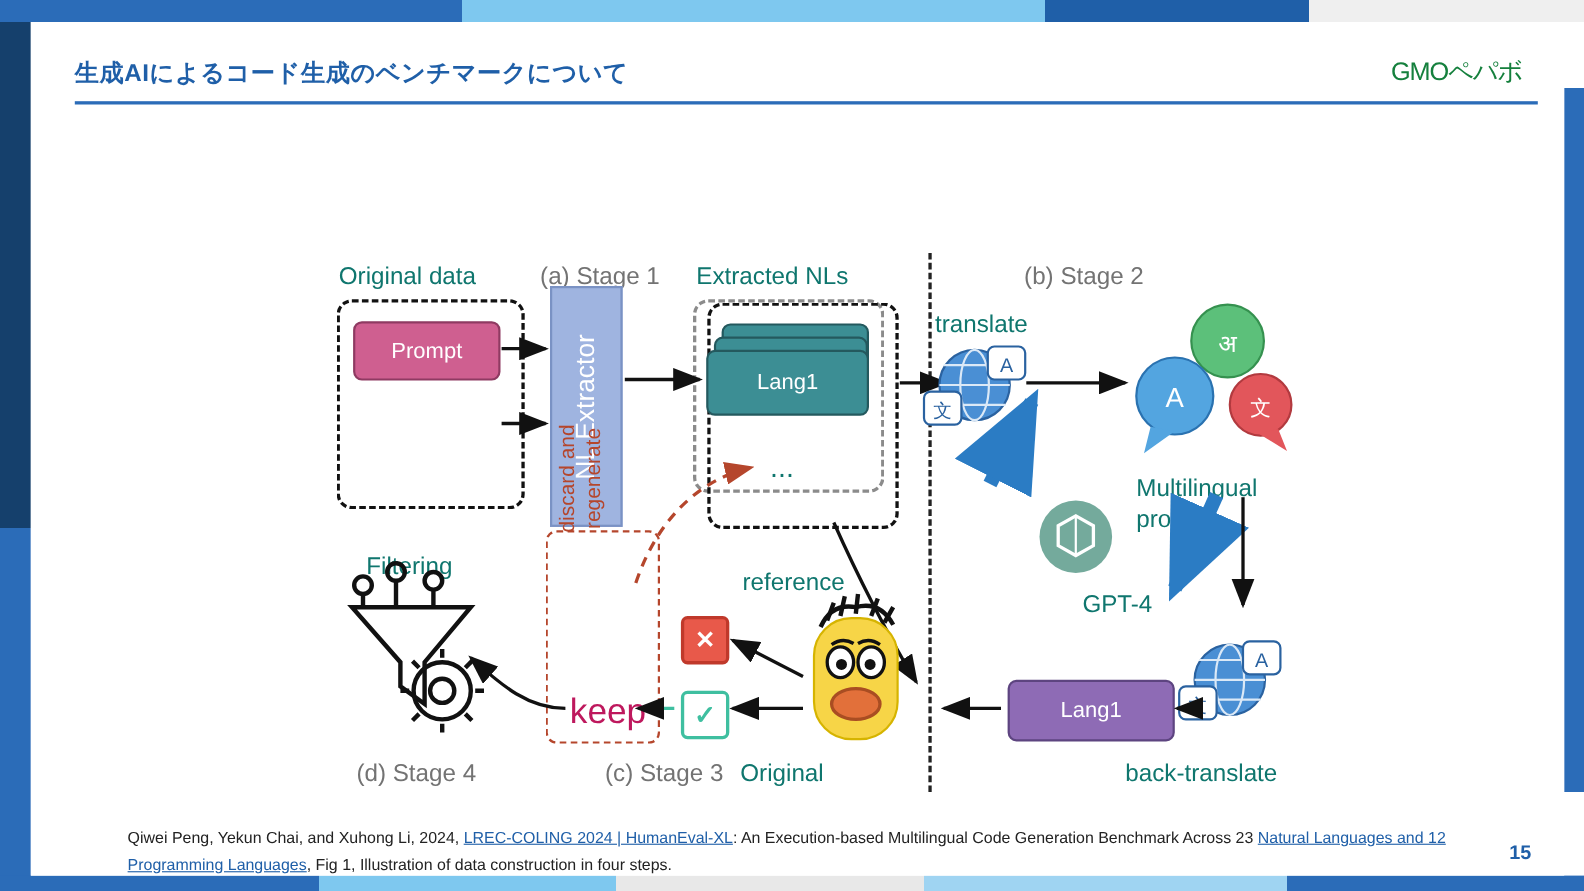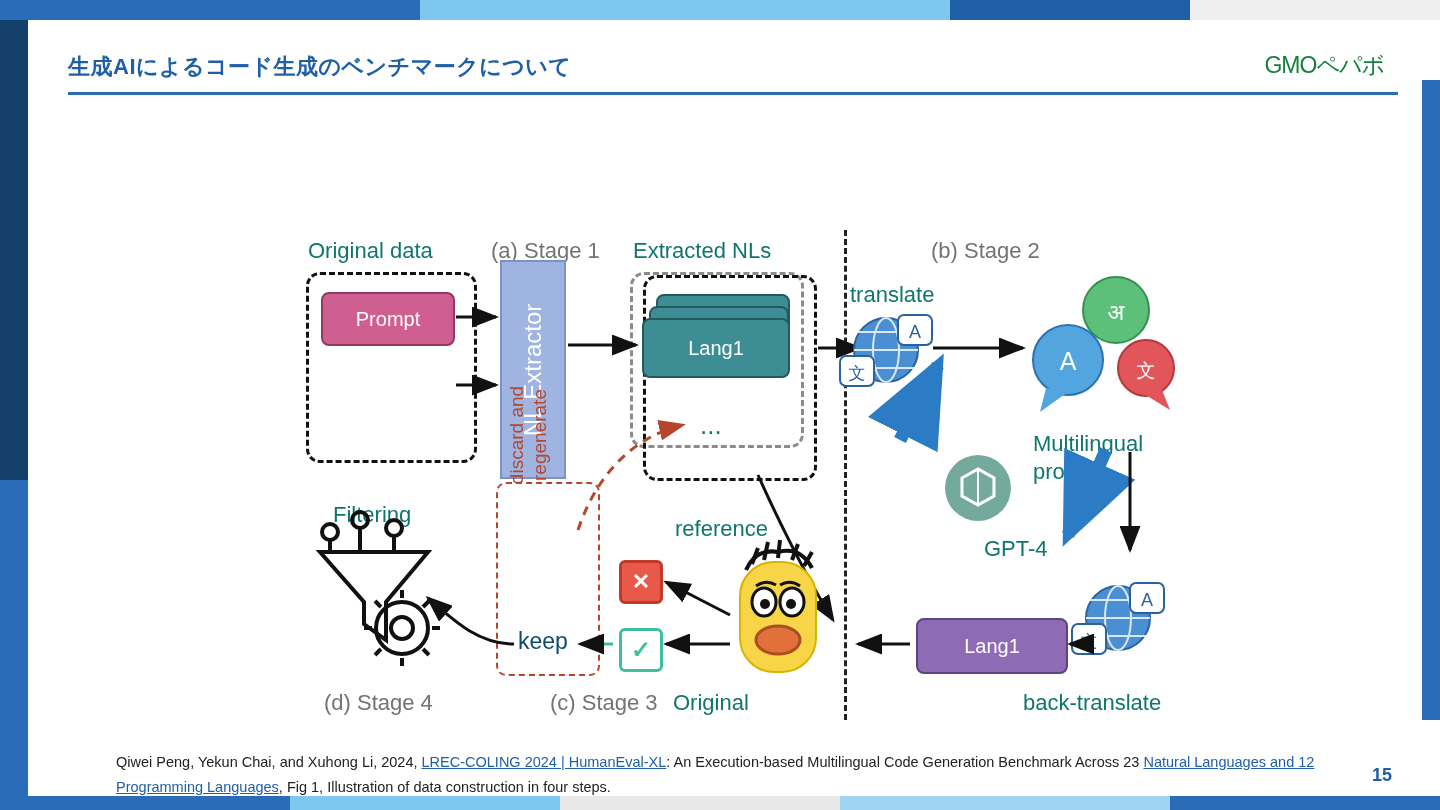--- a/index.html
+++ b/index.html
@@ -150,21 +150,21 @@
     <div class="fig-stage" style="left:46px;top:470px;">(d) Stage 4</div>
     <div class="fig-stage" style="left:272px;top:470px;">(c) Stage 3</div>
     <div class="fig-label" style="left:395px;top:470px;">Original</div>
     <div class="fig-label" style="left:397px;top:296px;">reference</div>
 
     <div class="dash-red" style="left:218px;top:262px;width:100px;height:190px;"></div>
     <div style="position:absolute;left:228px;top:285px;width:140px;height:20px;color:#b5462c;font-size:19px;line-height:1.2;transform:rotate(-90deg);transform-origin:left top;text-align:center;">
       <span>discard and<br>regenerate</span>
     </div>
 
-    <div style="position:absolute;left:240px;top:408px;color:#0c4a6e;font-size:23px;">keep</div>
+    <div style="position:absolute;left:240px;top:408px;color:#be185d;font-size:32px;">keep</div>
 
     <div style="position:absolute;left:341px;top:340px;width:38px;height:38px;border:3px solid #c0392b;border-radius:6px;display:flex;align-items:center;justify-content:center;background:#e8594a;color:#fff;font-size:22px;font-weight:700;">✕</div>
 
     <div style="position:absolute;left:341px;top:408px;width:38px;height:38px;border:3px solid #3fbfa0;border-radius:6px;display:flex;align-items:center;justify-content:center;background:#fff;color:#3fbfa0;font-size:24px;font-weight:700;">✓</div>
 
     <svg class="overlay" viewBox="0 0 940 520">
       <defs>
         <marker id="ah" markerWidth="9" markerHeight="7" refX="8" refY="3.5" orient="auto">
           <polygon points="0 0, 9 3.5, 0 7" fill="#111"></polygon>
         </marker>

